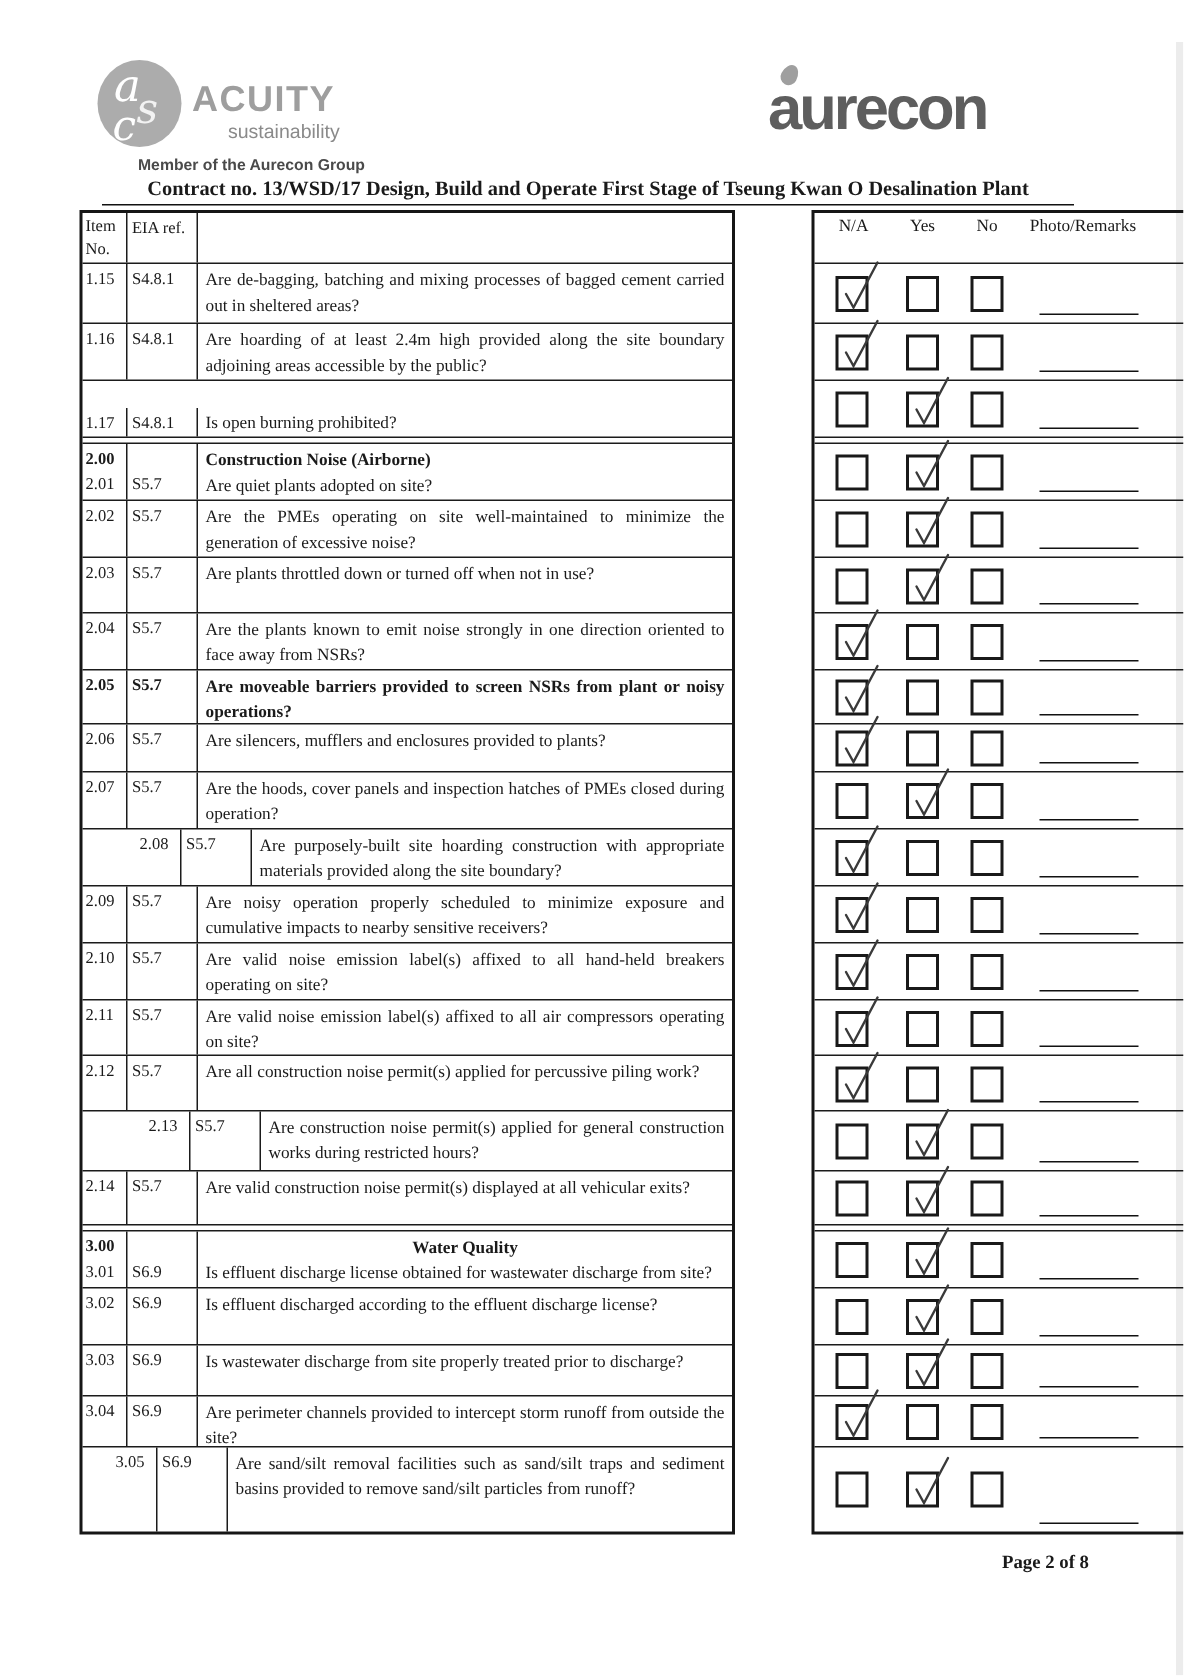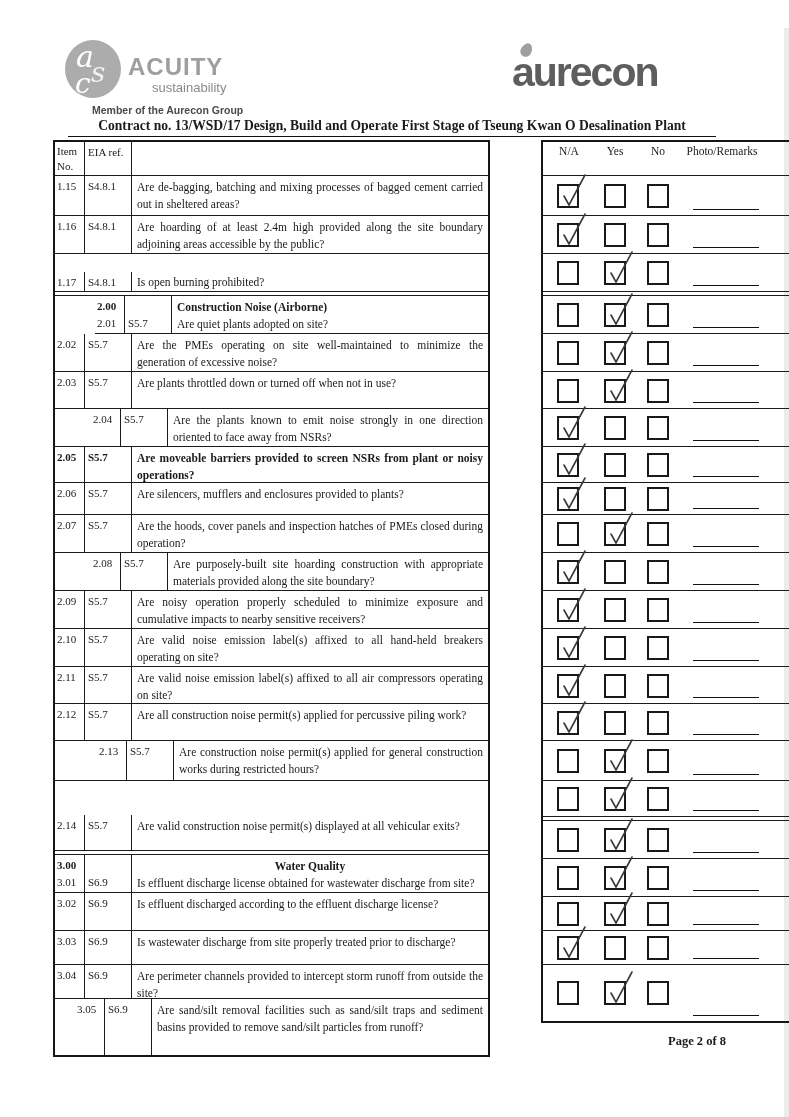--- a/index.html
+++ b/index.html
@@ -100,21 +100,21 @@
           <div class="ci">1.16</div>
           <div class="cr">S4.8.1</div>
           <div class="cq">Are hoarding of at least 2.4m high provided along the site boundary adjoining areas accessible by the public?</div>
         </div>
         <div class="lrow" style="height: 38px; align-items: flex-end;">
           <div class="ci">1.17</div>
           <div class="cr">S4.8.1</div>
           <div class="cq">Is open burning prohibited?</div>
         </div>
         <div class="gap"></div>
-        <div class="lrow" style="height: 38px; margin-left: 40px;">
+        <div class="lrow" style="height: 38px;">
           <div class="ci">
             <div class="b">2.00</div>
             <div>2.01</div>
           </div>
           <div class="cr">
             <div>&nbsp;</div>
             <div>S5.7</div>
           </div>
           <div class="cq">
             <div class="b" style="text-align: left;">Construction Noise (Airborne)</div>
@@ -124,21 +124,21 @@
         <div class="lrow" style="height: 38px;">
           <div class="ci">2.02</div>
           <div class="cr">S5.7</div>
           <div class="cq">Are the PMEs operating on site well-maintained to minimize the generation of excessive noise?</div>
         </div>
         <div class="lrow" style="height: 37px;">
           <div class="ci">2.03</div>
           <div class="cr">S5.7</div>
           <div class="cq">Are plants throttled down or turned off when not in use?</div>
         </div>
-        <div class="lrow" style="height: 38px; padding-left: 36px;">
+        <div class="lrow" style="height: 38px;">
           <div class="ci">2.04</div>
           <div class="cr">S5.7</div>
           <div class="cq">Are the plants known to emit noise strongly in one direction oriented to face away from NSRs?</div>
         </div>
         <div class="lrow" style="height: 36px; font-weight: bold;">
           <div class="ci">2.05</div>
           <div class="cr">S5.7</div>
           <div class="cq">Are moveable barriers provided to screen NSRs from plant or noisy operations?</div>
         </div>
         <div class="lrow" style="height: 32px;">
@@ -174,21 +174,21 @@
         <div class="lrow" style="height: 37px;">
           <div class="ci">2.12</div>
           <div class="cr">S5.7</div>
           <div class="cq">Are all construction noise permit(s) applied for percussive piling work?</div>
         </div>
         <div class="lrow" style="height: 40px; padding-left: 42px;">
           <div class="ci">2.13</div>
           <div class="cr">S5.7</div>
           <div class="cq">Are construction noise permit(s) applied for general construction works during restricted hours?</div>
         </div>
-        <div class="lrow" style="height: 36px; margin-top: 34px;">
+        <div class="lrow" style="height: 36px;">
           <div class="ci">2.14</div>
           <div class="cr">S5.7</div>
           <div class="cq">Are valid construction noise permit(s) displayed at all vehicular exits?</div>
         </div>
         <div class="gap"></div>
         <div class="lrow" style="height: 38px;">
           <div class="ci">
             <div class="b">3.00</div>
             <div>3.01</div>
           </div>

